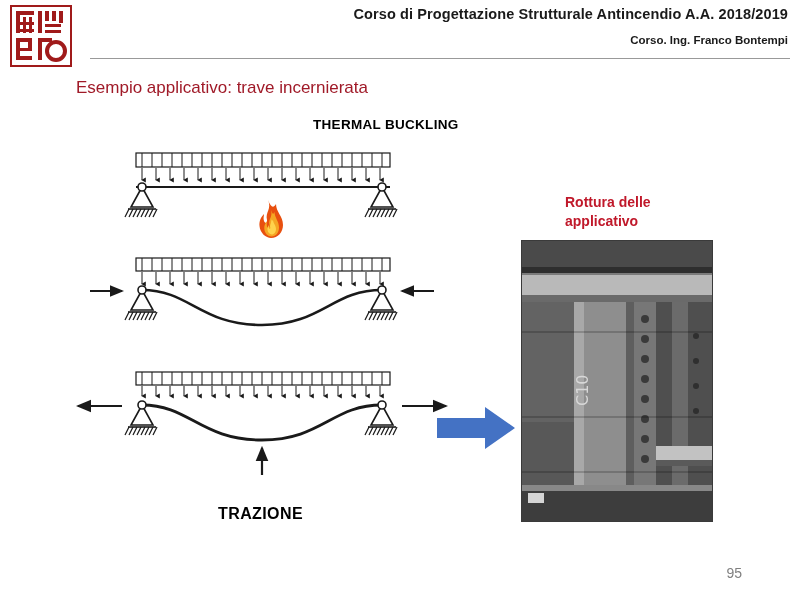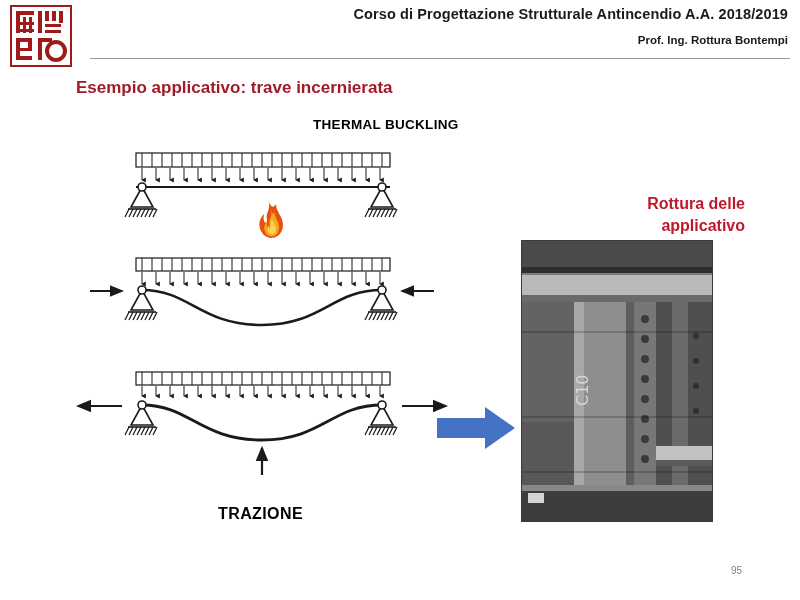--- a/index.html
+++ b/index.html
@@ -67,21 +67,21 @@
     background: #ffffff;
   }
   .logo svg { display: block; }
 
   
   .slide-title {
     position: absolute;
     left: 76px;
     top: 78px;
     font-size: 17px;
-    font-weight: bold;
+    font-weight: normal;
     color: #a01a28;
   }
   .subtitle {
     position: absolute;
     left: 313px;
     top: 117px;
     font-size: 13.5px;
     font-weight: bold;
     color: #000000;
     letter-spacing: 0.3px;
@@ -93,31 +93,31 @@
     font-size: 16px;
     font-weight: bold;
     color: #000000;
     letter-spacing: 0.4px;
   }
   .rottura-label {
     position: absolute;
     left: 565px;
     top: 193px;
     width: 180px;
-    text-align: right;
-    font-size: 16px;
+    text-align: left;
+    font-size: 14px;
     font-weight: bold;
     color: #c0182a;
     line-height: 1.35;
   }
   .page-number {
     position: absolute;
     right: 58px;
     top: 565px;
-    font-size: 10px;
+    font-size: 14px;
     color: #808080;
   }
 
   
   .diagram {
     position: absolute;
     left: 60px;
     top: 140px;
     width: 460px;
     height: 370px;
@@ -147,21 +147,21 @@
   .photo svg { display: block; }
 </style>
 </head>
 <body>
 
 <div class="slide">
 
   <div class="header">
     <div class="header-rule"></div>
     <div class="course-title">Corso di Progettazione Strutturale Antincendio A.A. 2018/2019</div>
-    <div class="professor">Prof. Ing. Rottura Bontempi</div>
+    <div class="professor">Corso. Ing. Franco Bontempi</div>
   </div>
 
   <div class="logo">
     <svg width="58" height="58" viewBox="0 0 58 58" aria-hidden="true">
       <rect x="0" y="0" width="58" height="58" fill="#ffffff"></rect>
       <g fill="#a01a1a">
         <rect x="4" y="4" width="4" height="22"></rect>
         <rect x="4" y="4" width="18" height="4"></rect>
         <rect x="11" y="10" width="3" height="16"></rect>
         <rect x="17" y="10" width="3" height="16"></rect>

